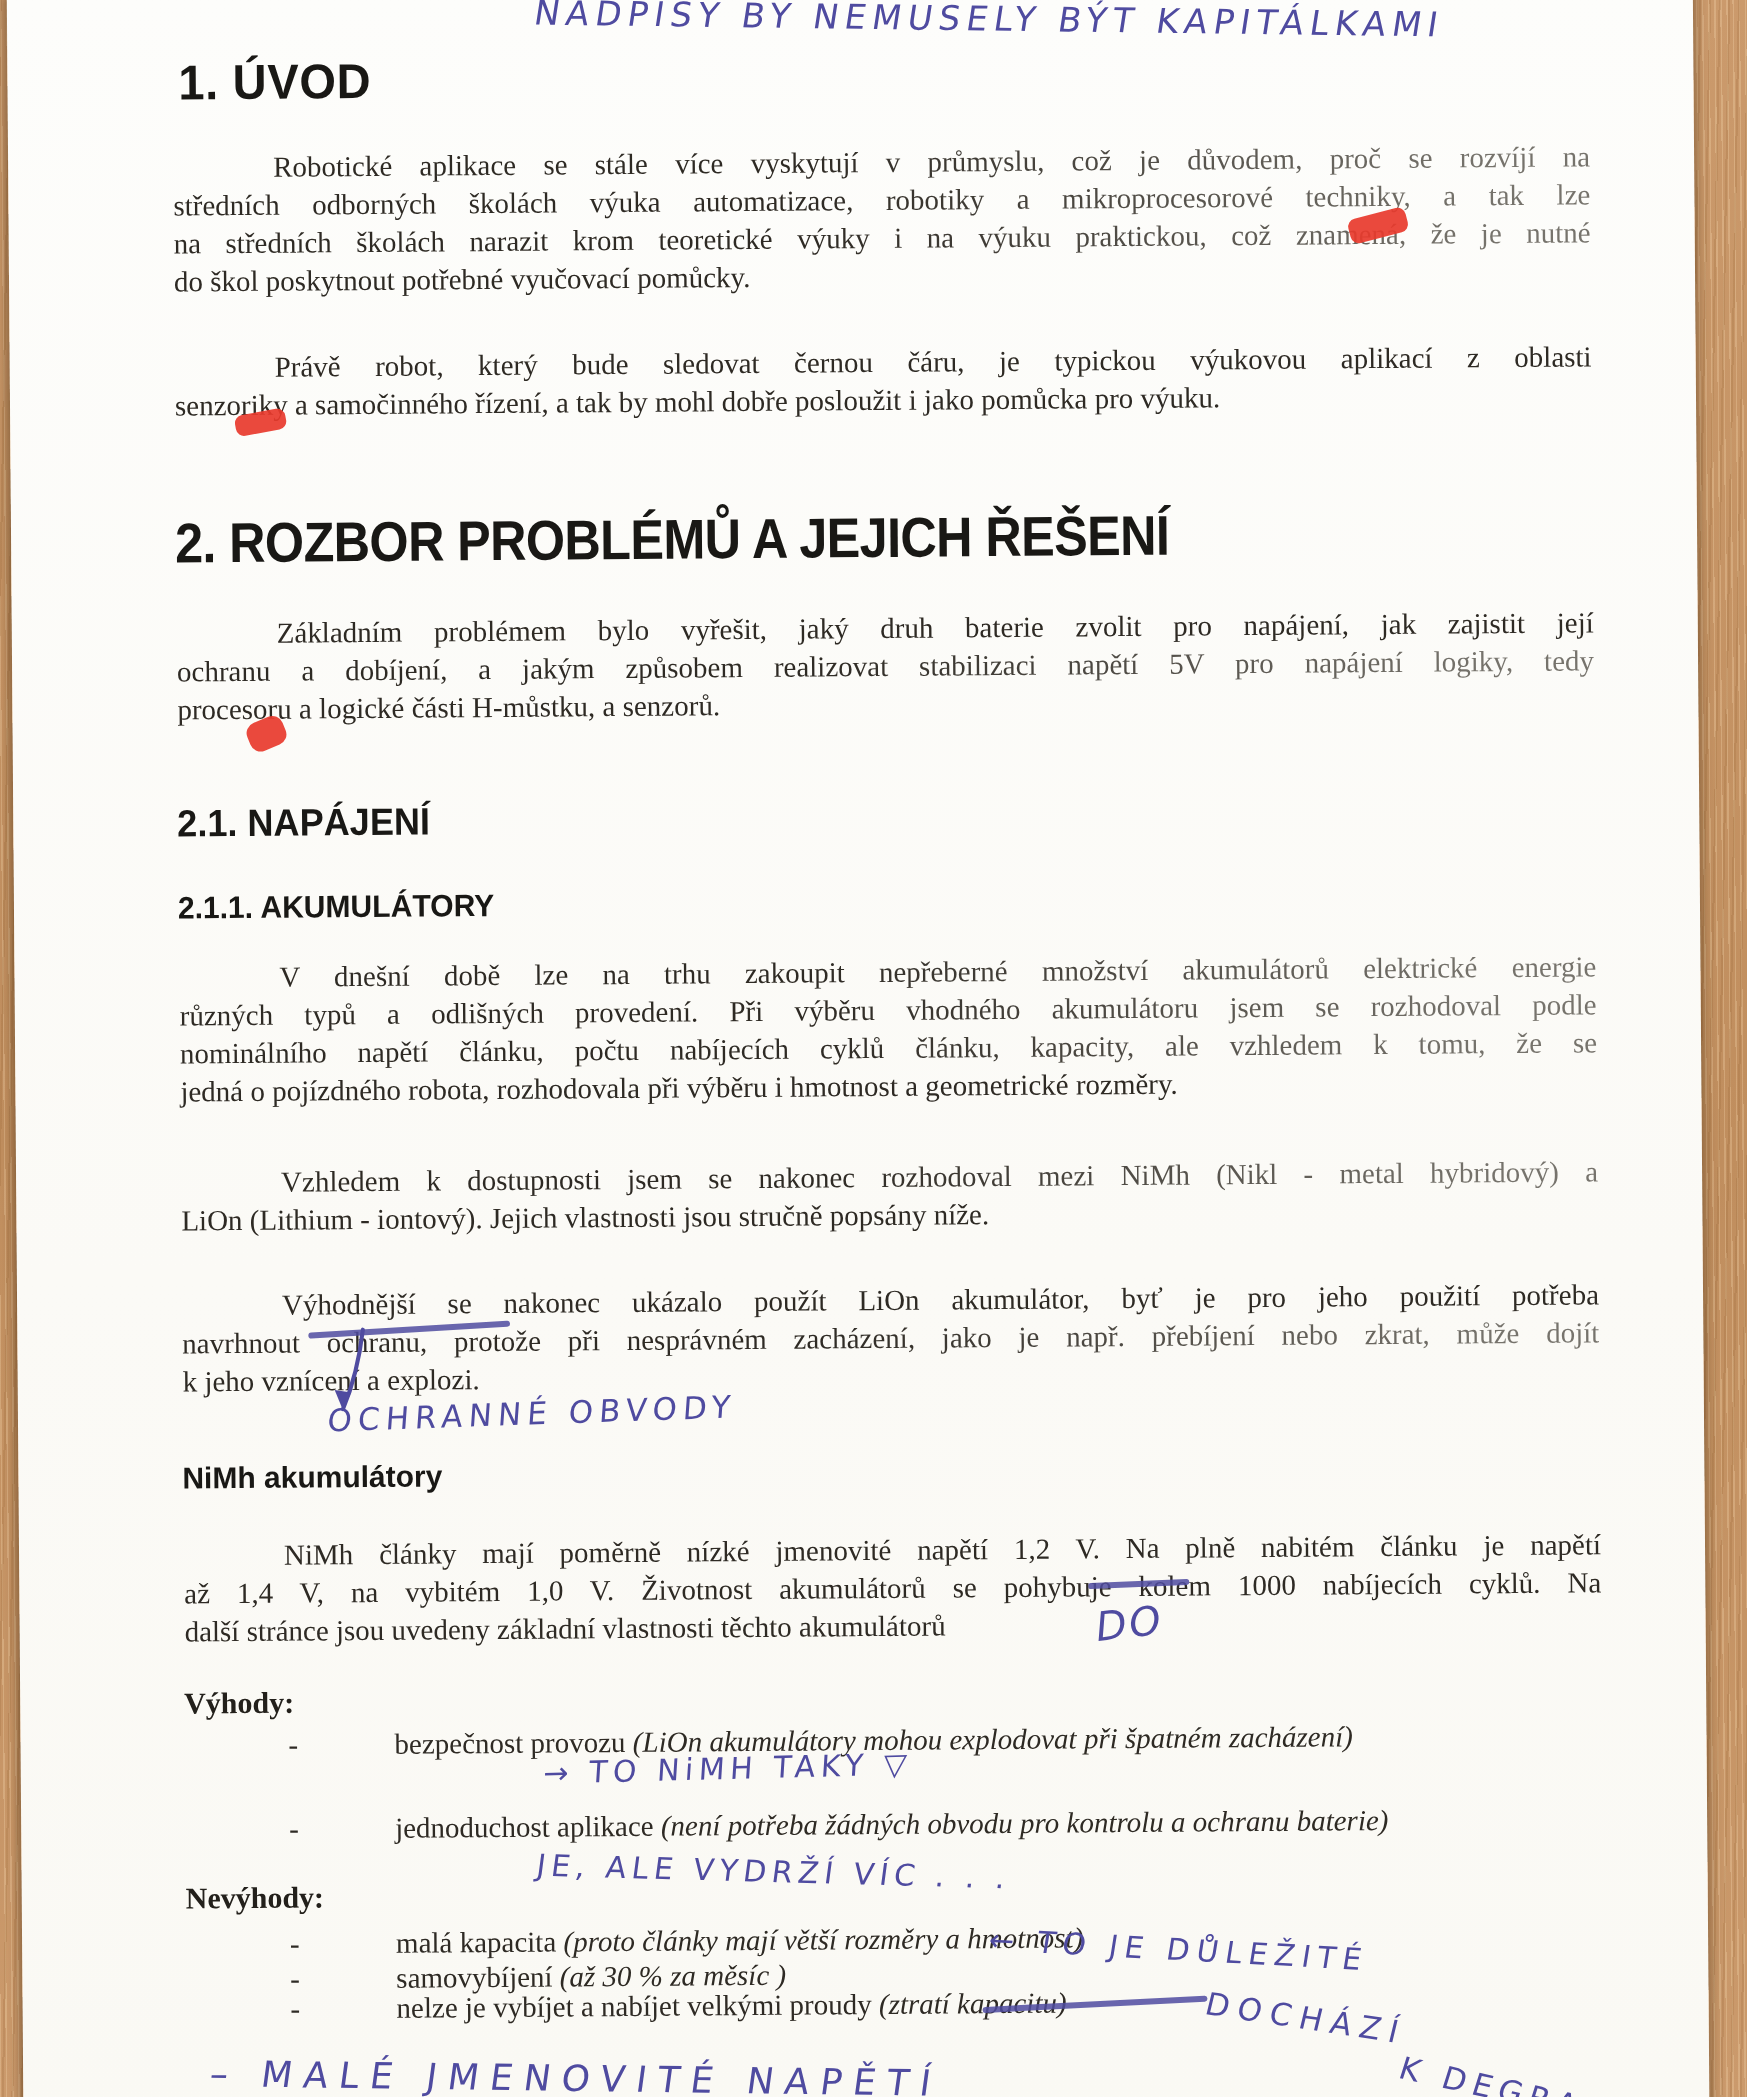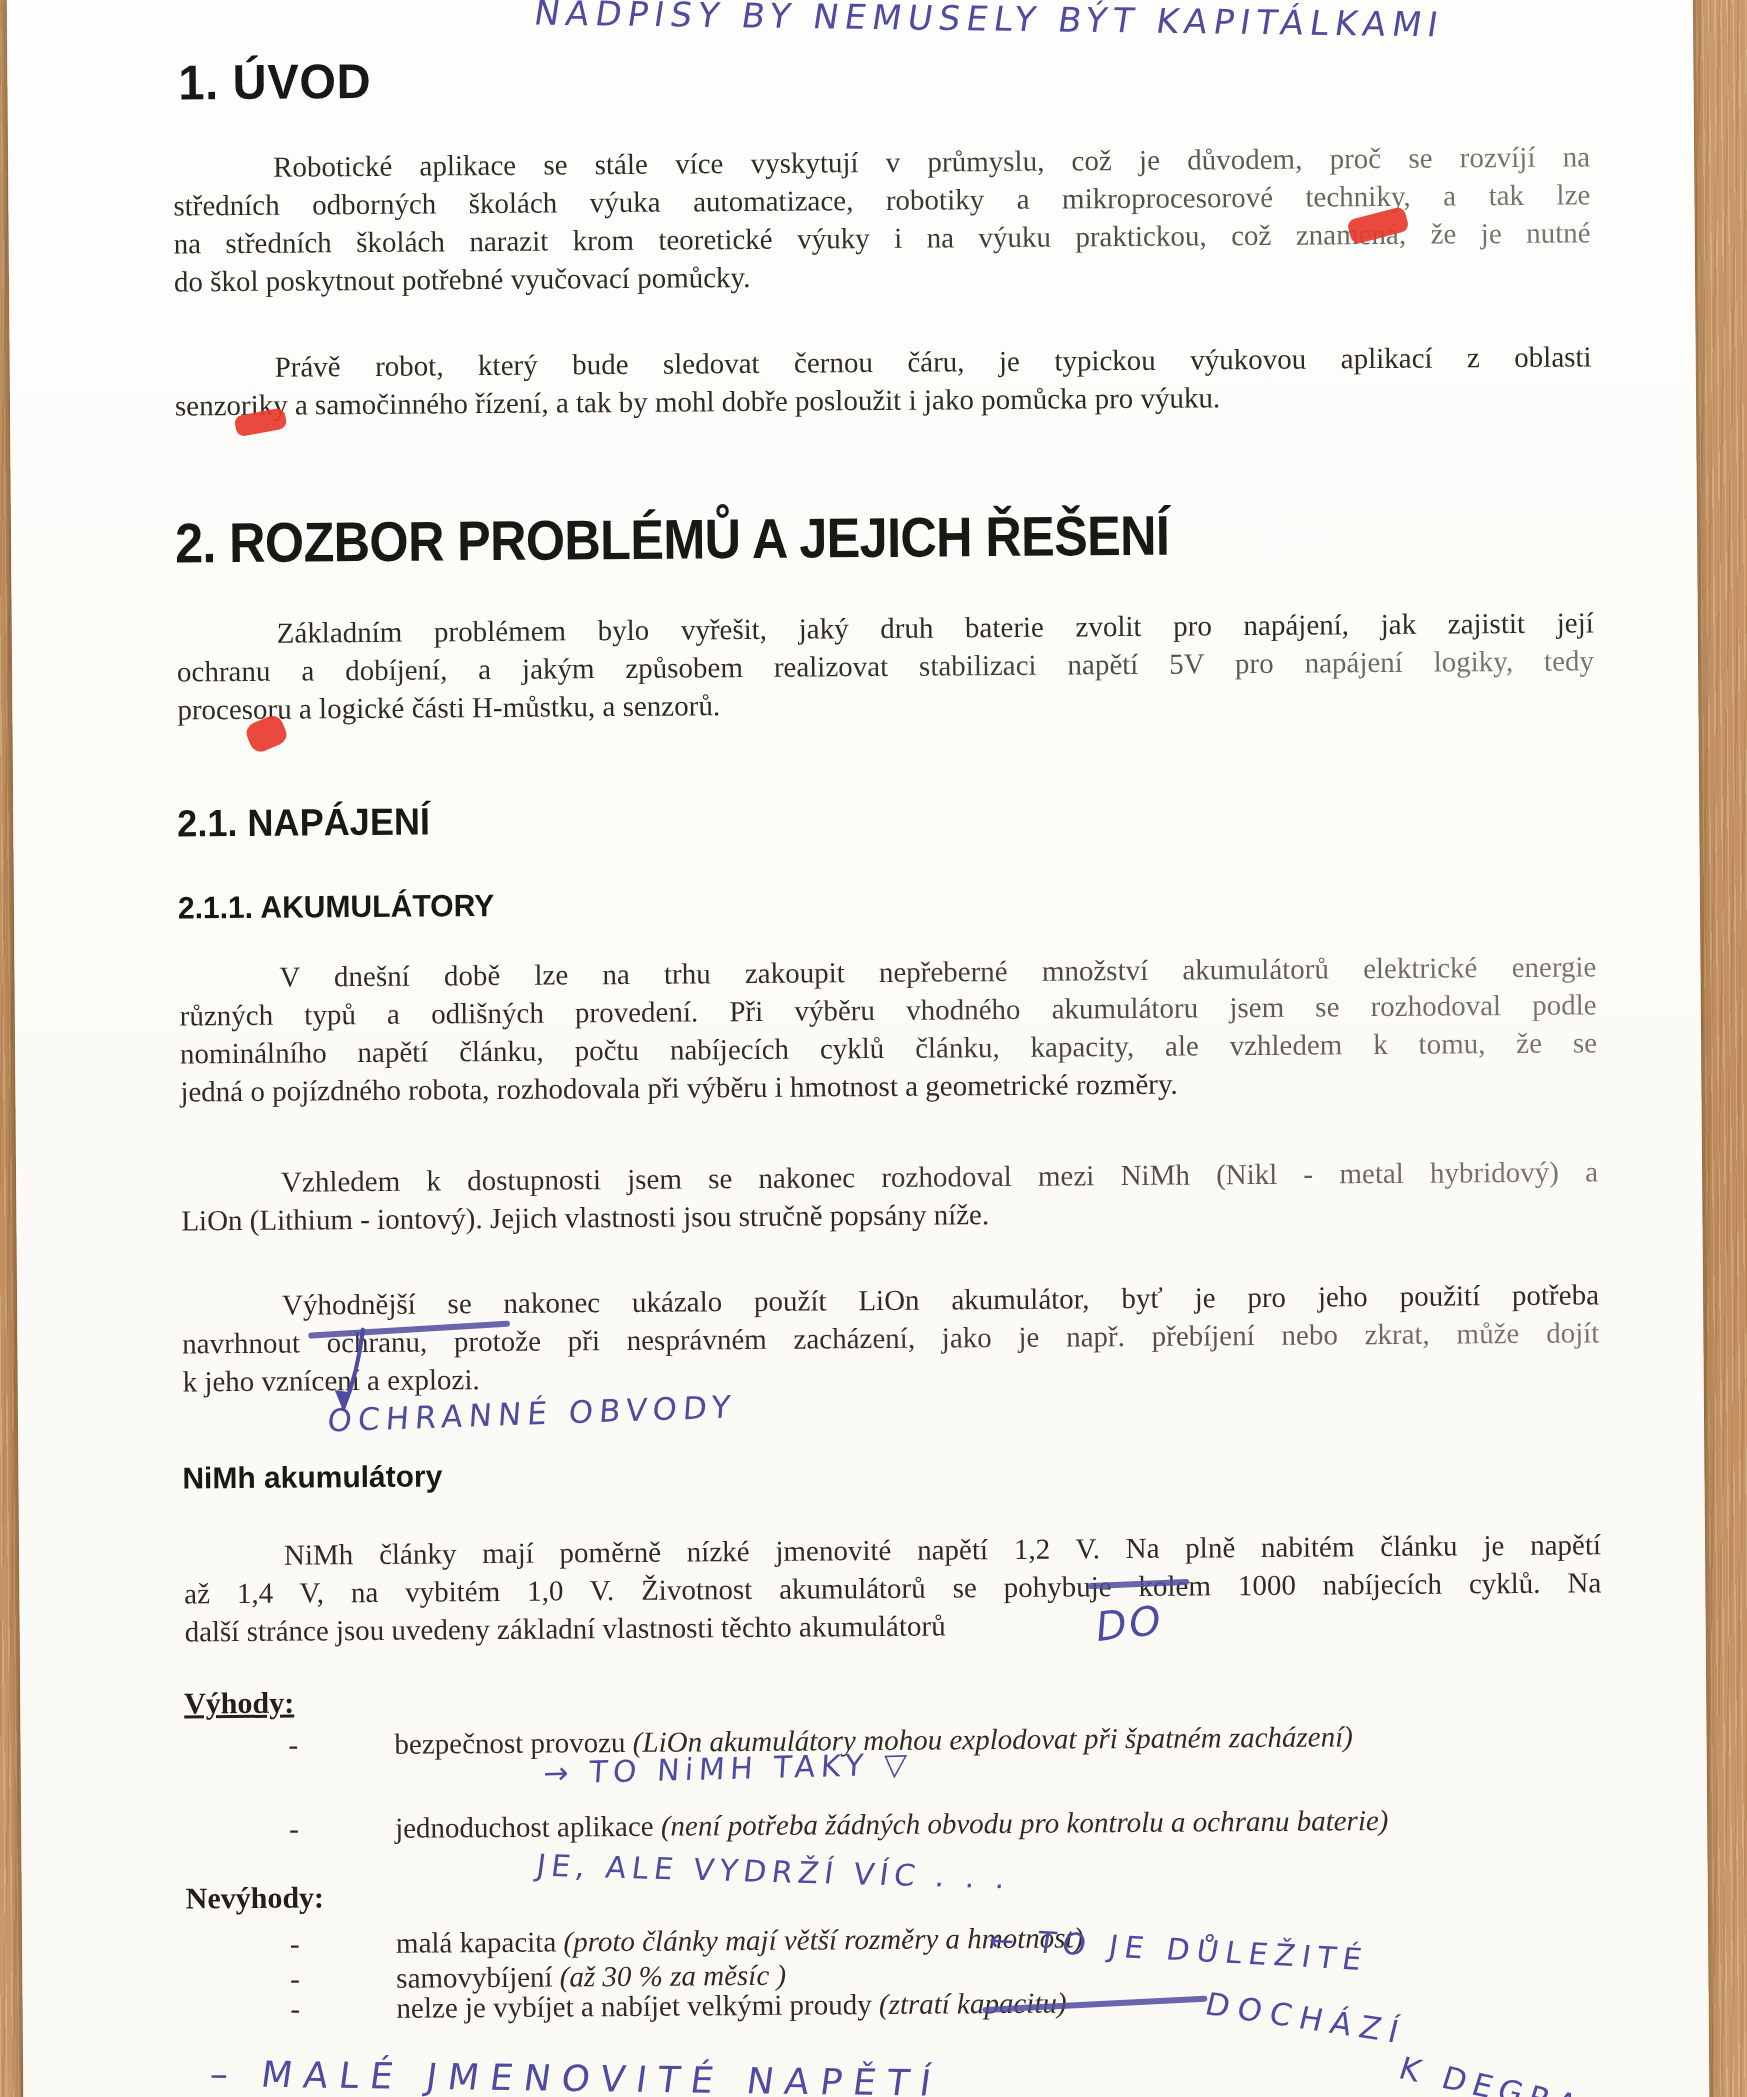--- a/index.html
+++ b/index.html
@@ -106,21 +106,21 @@
   <div class="abs h-sans hnimh" style="left:179px;top:1456px;">NiMh akumulátory</div>
 
   <div class="abs para" style="left:180px;top:1531px;">
     <span class="line indent">NiMh články mají poměrně nízké jmenovité napětí 1,2 V. Na plně nabitém článku je napětí</span>
     <span class="line">až 1,4 V, na vybitém 1,0 V. Životnost akumulátorů se pohybuje kolem 1000 nabíjecích cyklů. Na</span>
     <span class="line short">další stránce jsou uvedeny základní vlastnosti těchto akumulátorů</span>
   </div>
   <div class="pen" style="left:1084px;top:1583px;width:101px;height:5.5px;transform:rotate(-2deg);"></div>
   <div class="hand" style="left:1089px;top:1606px;font-size:40px;letter-spacing:2.7px;font-style:italic;transform:rotate(-6deg);">DO</div>
 
-  <div class="abs hserif" style="left:179px;top:1681px;text-decoration:underline;">Výhody:</div>
+  <div class="abs hserif" style="left:179px;top:1681px;">Výhody:</div>
 
   <div class="bitem bullets" style="left:389px;top:1721px;">
     <span class="bmark">-</span>
     <span class="bi"><span>bezpečnost provozu </span><i>(LiOn akumulátory mohou explodovat při špatném zacházení)</i></span>
   </div>
   <div class="hand" style="left:539px;top:1753px;font-size:30px;letter-spacing:5.5px;transform:rotate(-1deg) skewX(-5deg);">→ TO NiMH TAKY ▽</div>
 
   <div class="bitem bullets" style="left:389px;top:1805px;">
     <span class="bmark">-</span>
     <span class="bi"><span>jednoduchost aplikace </span><i>(není potřeba žádných obvodu pro kontrolu a ochranu baterie)</i></span>

